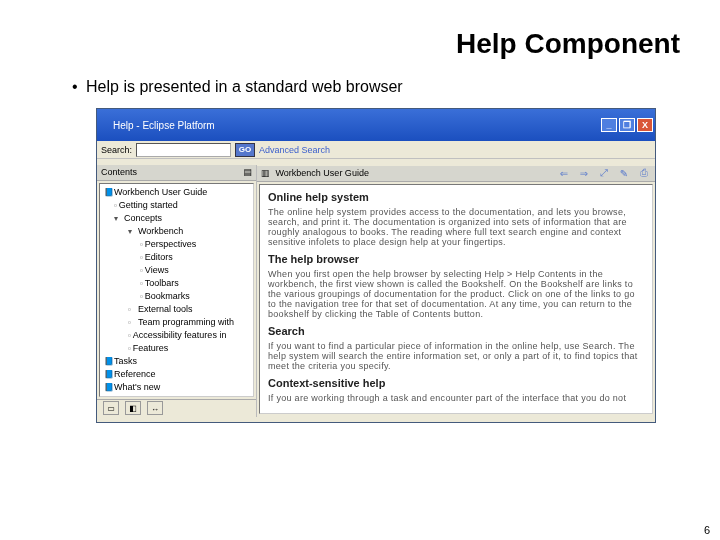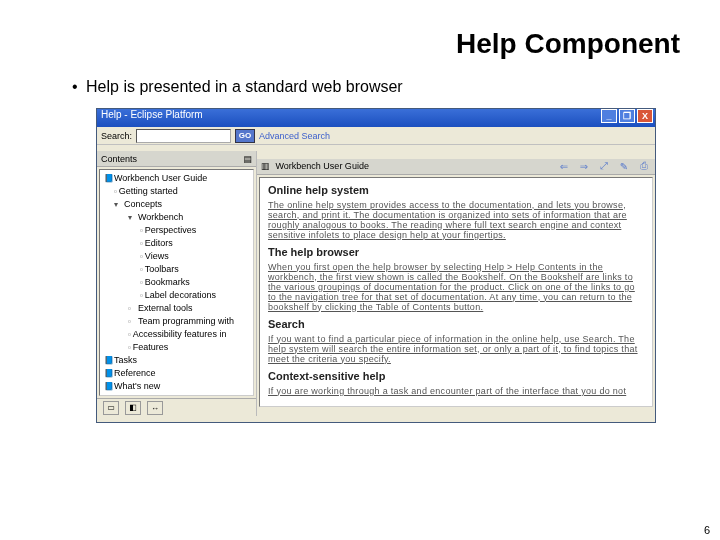--- a/index.html
+++ b/index.html
@@ -30,26 +30,26 @@
     height: 315px;
     margin: 0 auto;
     border: 1px solid #445a7c;
     font-size: 9px;
     font-family: "Tahoma", Arial, sans-serif;
     background: #ece9d8;
     display: flex;
     flex-direction: column;
   }
   .titlebar {
-    height: 18px;
+    height: 32px;
     background: linear-gradient(#3a6fd8, #1b4fbf);
     color: #fff;
     display: flex;
-    align-items: flex-start;
-    padding: 0 2px 0 4px;
+    align-items: center;
+    padding: 0 2px 0 16px;
     font-size: 10px;
   }
   .titlebar .t { flex: 1; }
   .wbtn {
     width: 16px; height: 14px;
     margin-left: 2px;
     display: inline-flex; align-items: center; justify-content: center;
     font-size: 9px; font-weight: 700;
     border: 1px solid #fff;
   }
@@ -141,21 +141,21 @@
   .content-tb .sp { flex:1; }
   .nbtn { width:14px;height:12px;display:inline-flex;align-items:center;justify-content:center;font-size:10px;color:#5577cc;}
   .page {
     flex:1; background:#fff; border: 1px inset #ccc;
     margin: 2px; padding: 4px 8px;
     overflow:hidden;
     font-size: 9px;
     color:#222;
   }
   .page h2 { font-size: 11px; font-weight:700; margin: 2px 0 4px 0; }
-  .page p { margin: 2px 0 6px 0; color:#555; letter-spacing:.3px; overflow:hidden;text-decoration:underline;}
+  .page p { margin: 2px 0 6px 0; color:#555; letter-spacing:.3px; overflow:hidden;}
   .blur { filter: blur(.6px); color:#888; }
 </style>
 </head>
 <body>
 
 <div class="slide">
   <div class="title">Help Component</div>
   <div class="bullet">Help is presented in a standard web browser</div>
 
   <div class="win">
@@ -183,21 +183,20 @@
         <div class="tree">
           <div class="node twisty ic-book">Workbench User Guide</div>
           <div class="node ic-page ind1">Getting started</div>
           <div class="node twisty-open ind1">Concepts</div>
           <div class="node twisty-open ind2">Workbench</div>
           <div class="node ic-page ind3">Perspectives</div>
           <div class="node ic-page ind3">Editors</div>
           <div class="node ic-page ind3">Views</div>
           <div class="node ic-page ind3">Toolbars</div>
           <div class="node ic-page ind3">Bookmarks</div>
-          <div class="node ic-page ind3">Label decorations</div>
           <div class="node twisty ic-page ind2">External tools</div>
           <div class="node twisty ic-page ind2">Team programming with</div>
           <div class="node ic-page ind2">Accessibility features in</div>
           <div class="node ic-page ind2">Features</div>
           <div class="node twisty ic-book">Tasks</div>
           <div class="node twisty ic-book">Reference</div>
           <div class="node twisty ic-book">What's new</div>
         </div>
         <div class="side-bbar">
           <span class="sbtn">▭</span>

